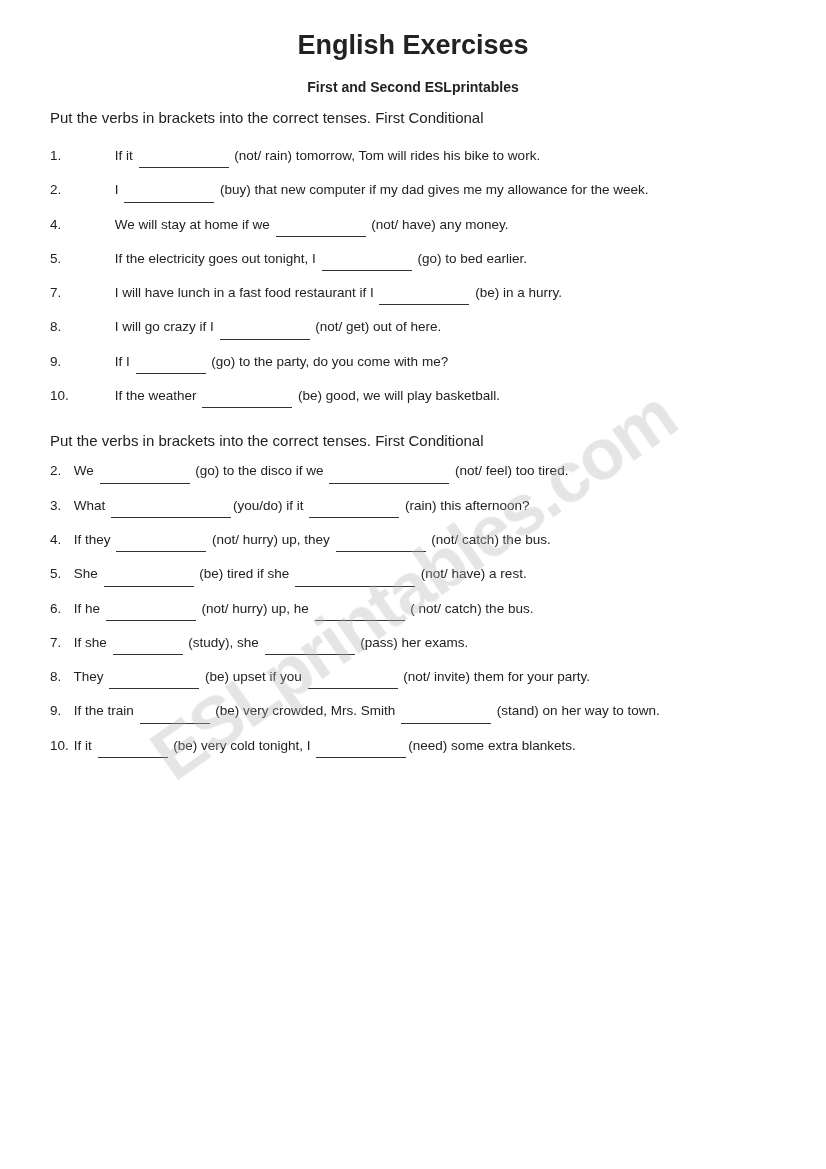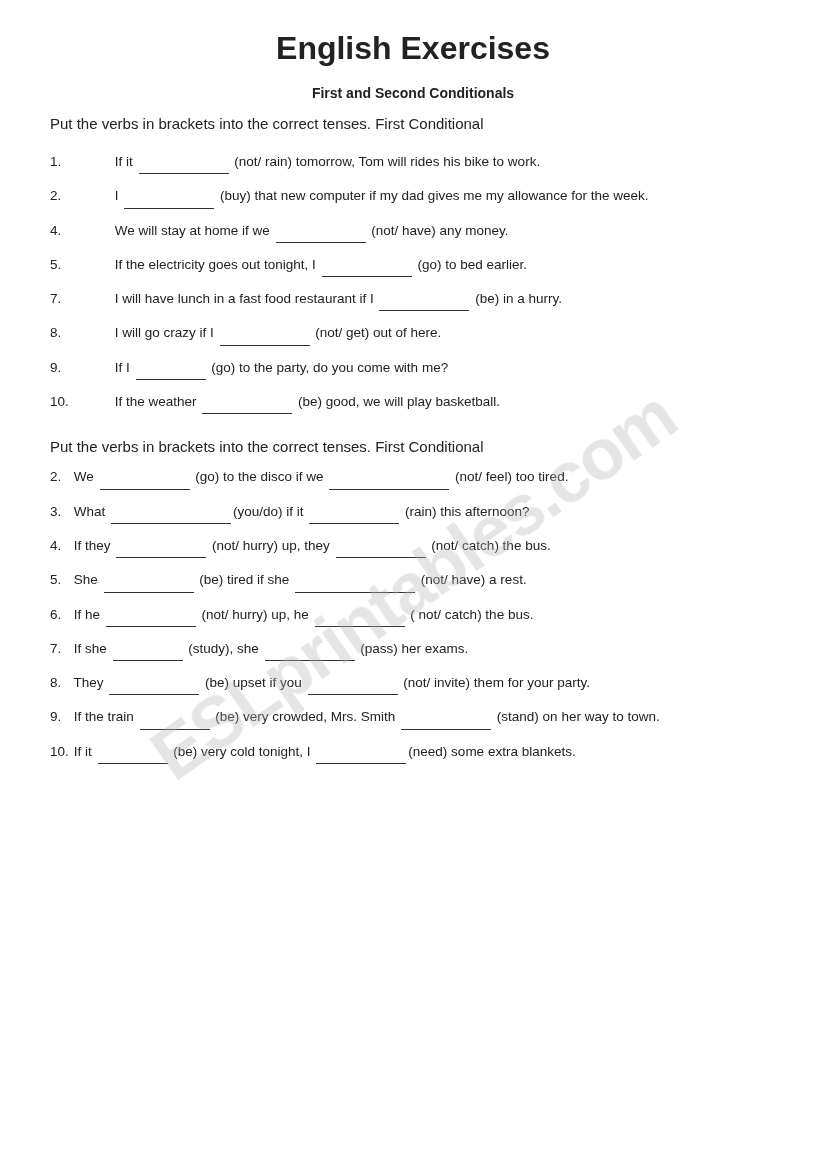--- a/index.html
+++ b/index.html
@@ -28,21 +28,21 @@
       color: rgba(180, 180, 180, 0.35);
       font-weight: bold;
       white-space: nowrap;
       pointer-events: none;
       z-index: 100;
       letter-spacing: -2px;
     }
 
     h1 {
       text-align: center;
-      font-size: 32px;
+      font-size: 27px;
       font-weight: bold;
       margin-bottom: 18px;
       font-family: Arial, sans-serif;
     }
 
     .subtitle {
       text-align: center;
       font-weight: bold;
       font-size: 14px;
       margin-bottom: 14px;
@@ -100,21 +100,21 @@
       margin-left: 31px;
     }
   </style>
 </head>
 <body>
 
 <div class="watermark">ESLprintables.com</div>
 
 <h1>English Exercises</h1>
 
-<div class="subtitle">First and Second Conditionals</div>
+<div class="subtitle">First and Second ESLprintables</div>
 
 <div class="instruction">Put the verbs in brackets into the correct tenses. First Conditional</div>
 
 <div class="exercise-block">
 
   <div class="sentence-line">
     <span class="num">1.</span>
     <span class="indent">If it <span class="blank"></span> (not/ rain) tomorrow, Tom will rides his bike to work.</span>
   </div>
 

